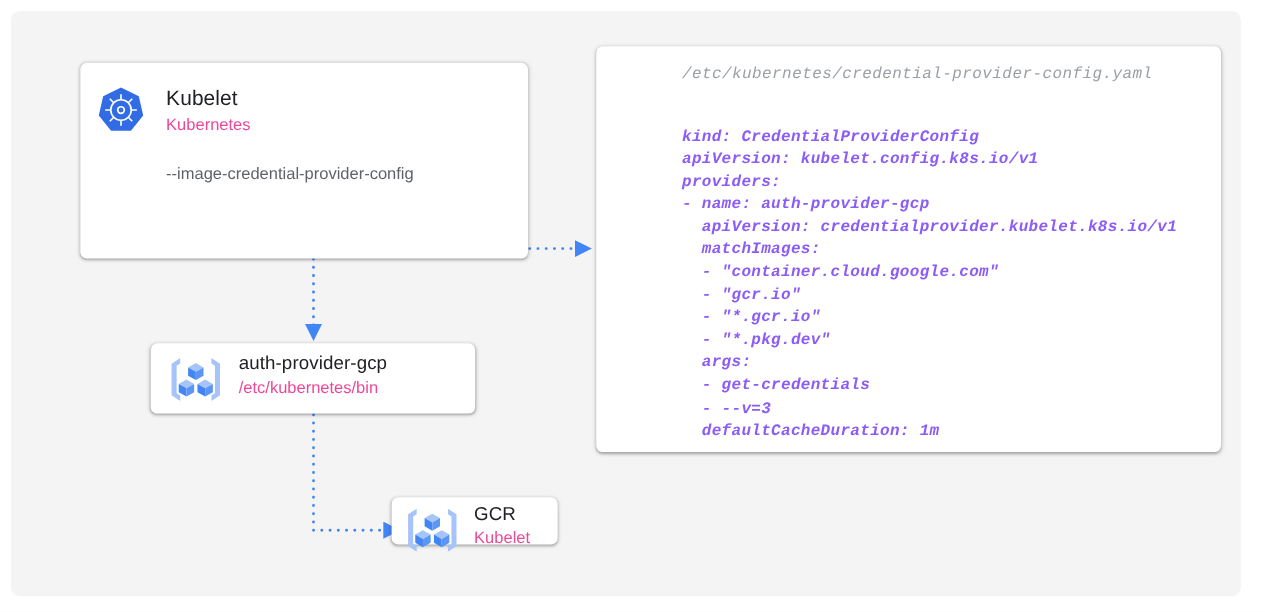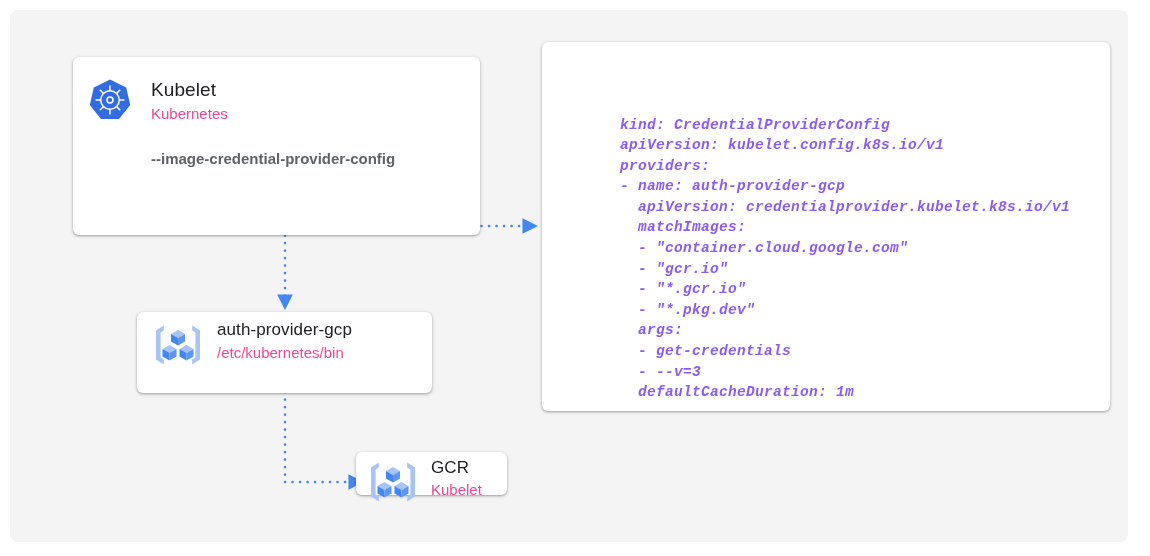--- a/index.html
+++ b/index.html
@@ -63,29 +63,29 @@
   }
   #kubelet-title { left: 78px; top: 22px; }
   #kubelet-sub   { left: 78px; top: 48px; }
   .flag-line {
     position: absolute;
     left: 78px;
     font-size: 15px;
     color: #5f6368;
     white-space: nowrap;
   }
-  #flag-0 { top: 93px; font-weight: bold; }
+  #flag-0 { top: 93px; }
   #flag-1 { top: 117px; }
 
   
   #auth-card {
     left: 137px;
     top: 312px;
     width: 295px;
-    height: 81px;
+    height: 64px;
   }
   #auth-icon {
     position: absolute;
     left: 14px;
     top: 12px;
     width: 54px;
     height: 42px;
   }
   #auth-title { left: 80px; top: 8px; font-size: 17px; }
   #auth-sub   { left: 80px; top: 32px; font-size: 15px; }
@@ -244,20 +244,21 @@
         <path d="M35.5 21.0 L42.5 25.0 L35.5 29.0 L28.5 25.0 Z" fill="#a6c4f7"></path>
         <path d="M28.5 25.0 L35.5 29.0 L35.5 36.5 L28.5 32.5 Z" fill="#4285f4"></path>
         <path d="M42.5 25.0 L35.5 29.0 L35.5 36.5 L42.5 32.5 Z" fill="#5b95f6"></path>
       </g>
     </svg>
     <div class="card-title" id="gcr-title">GCR</div>
     <div class="card-sub" id="gcr-sub">Kubelet</div>
   </div>
 
   <div class="card" id="yaml-card">
+    <div id="yaml-path">/etc/kubernetes/credential-provider-config.yaml</div>
     <pre id="yaml-body">kind: CredentialProviderConfig
 apiVersion: kubelet.config.k8s.io/v1
 providers:
 - name: auth-provider-gcp
   apiVersion: credentialprovider.kubelet.k8s.io/v1
   matchImages:
   - "container.cloud.google.com"
   - "gcr.io"
   - "*.gcr.io"
   - "*.pkg.dev"

